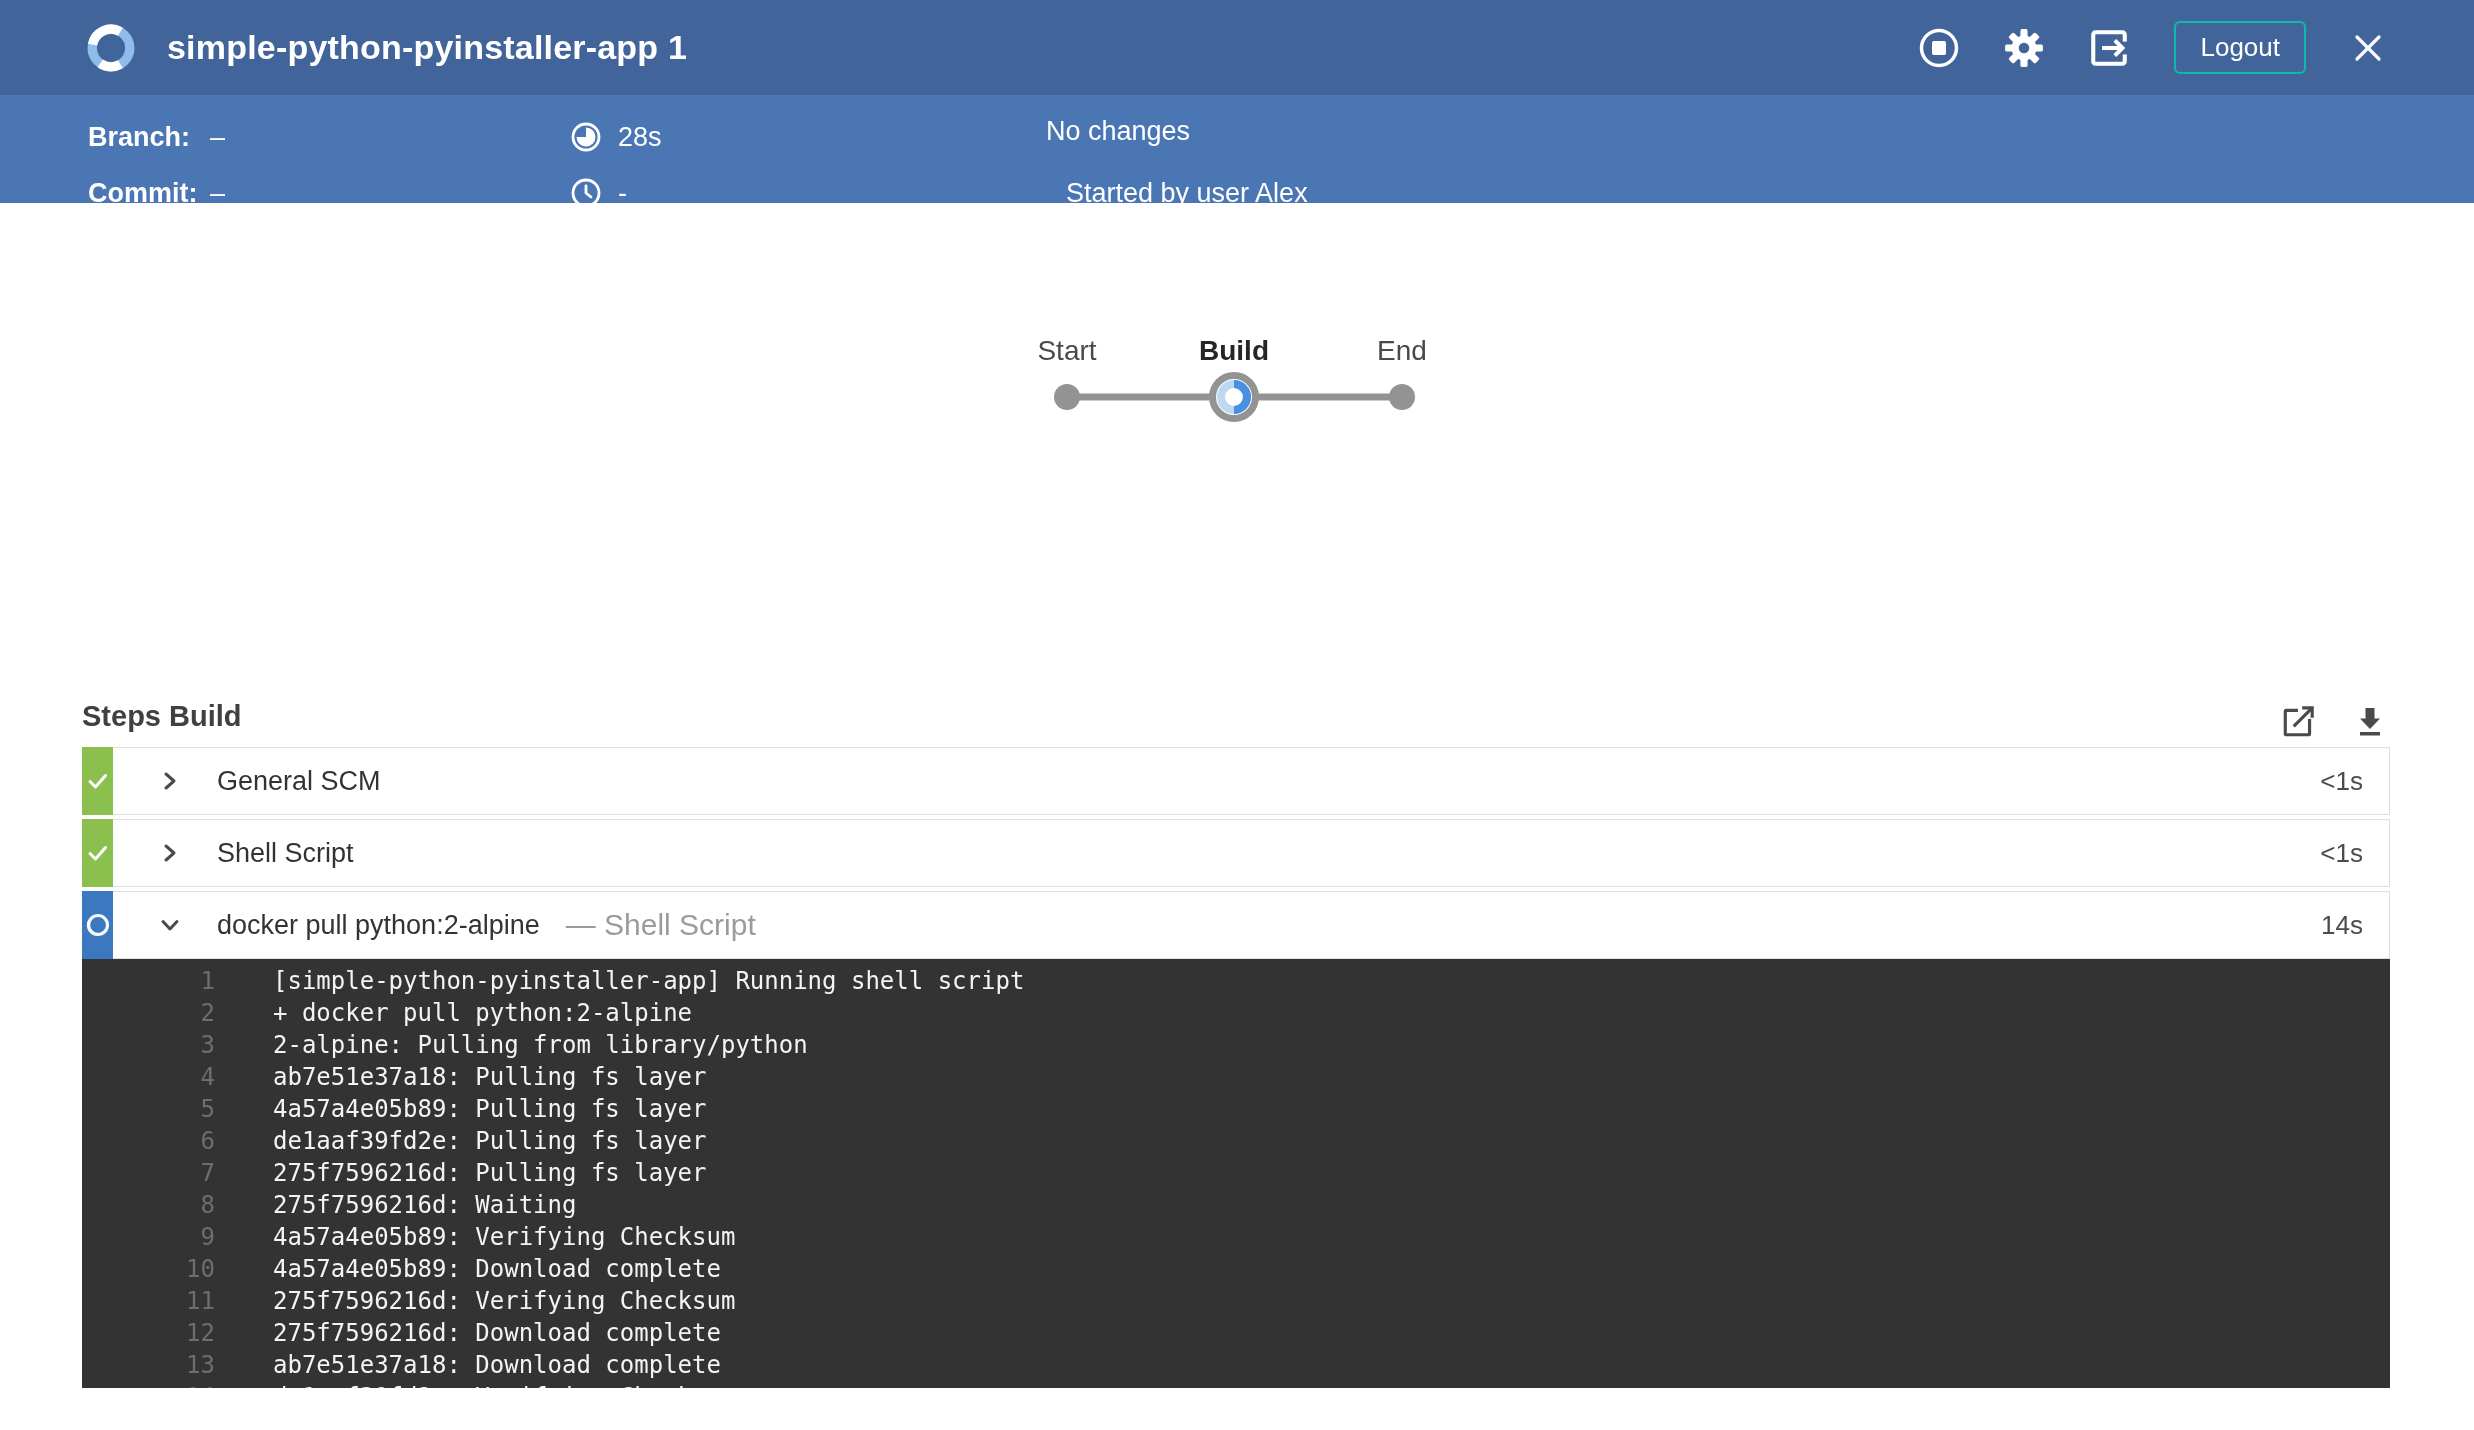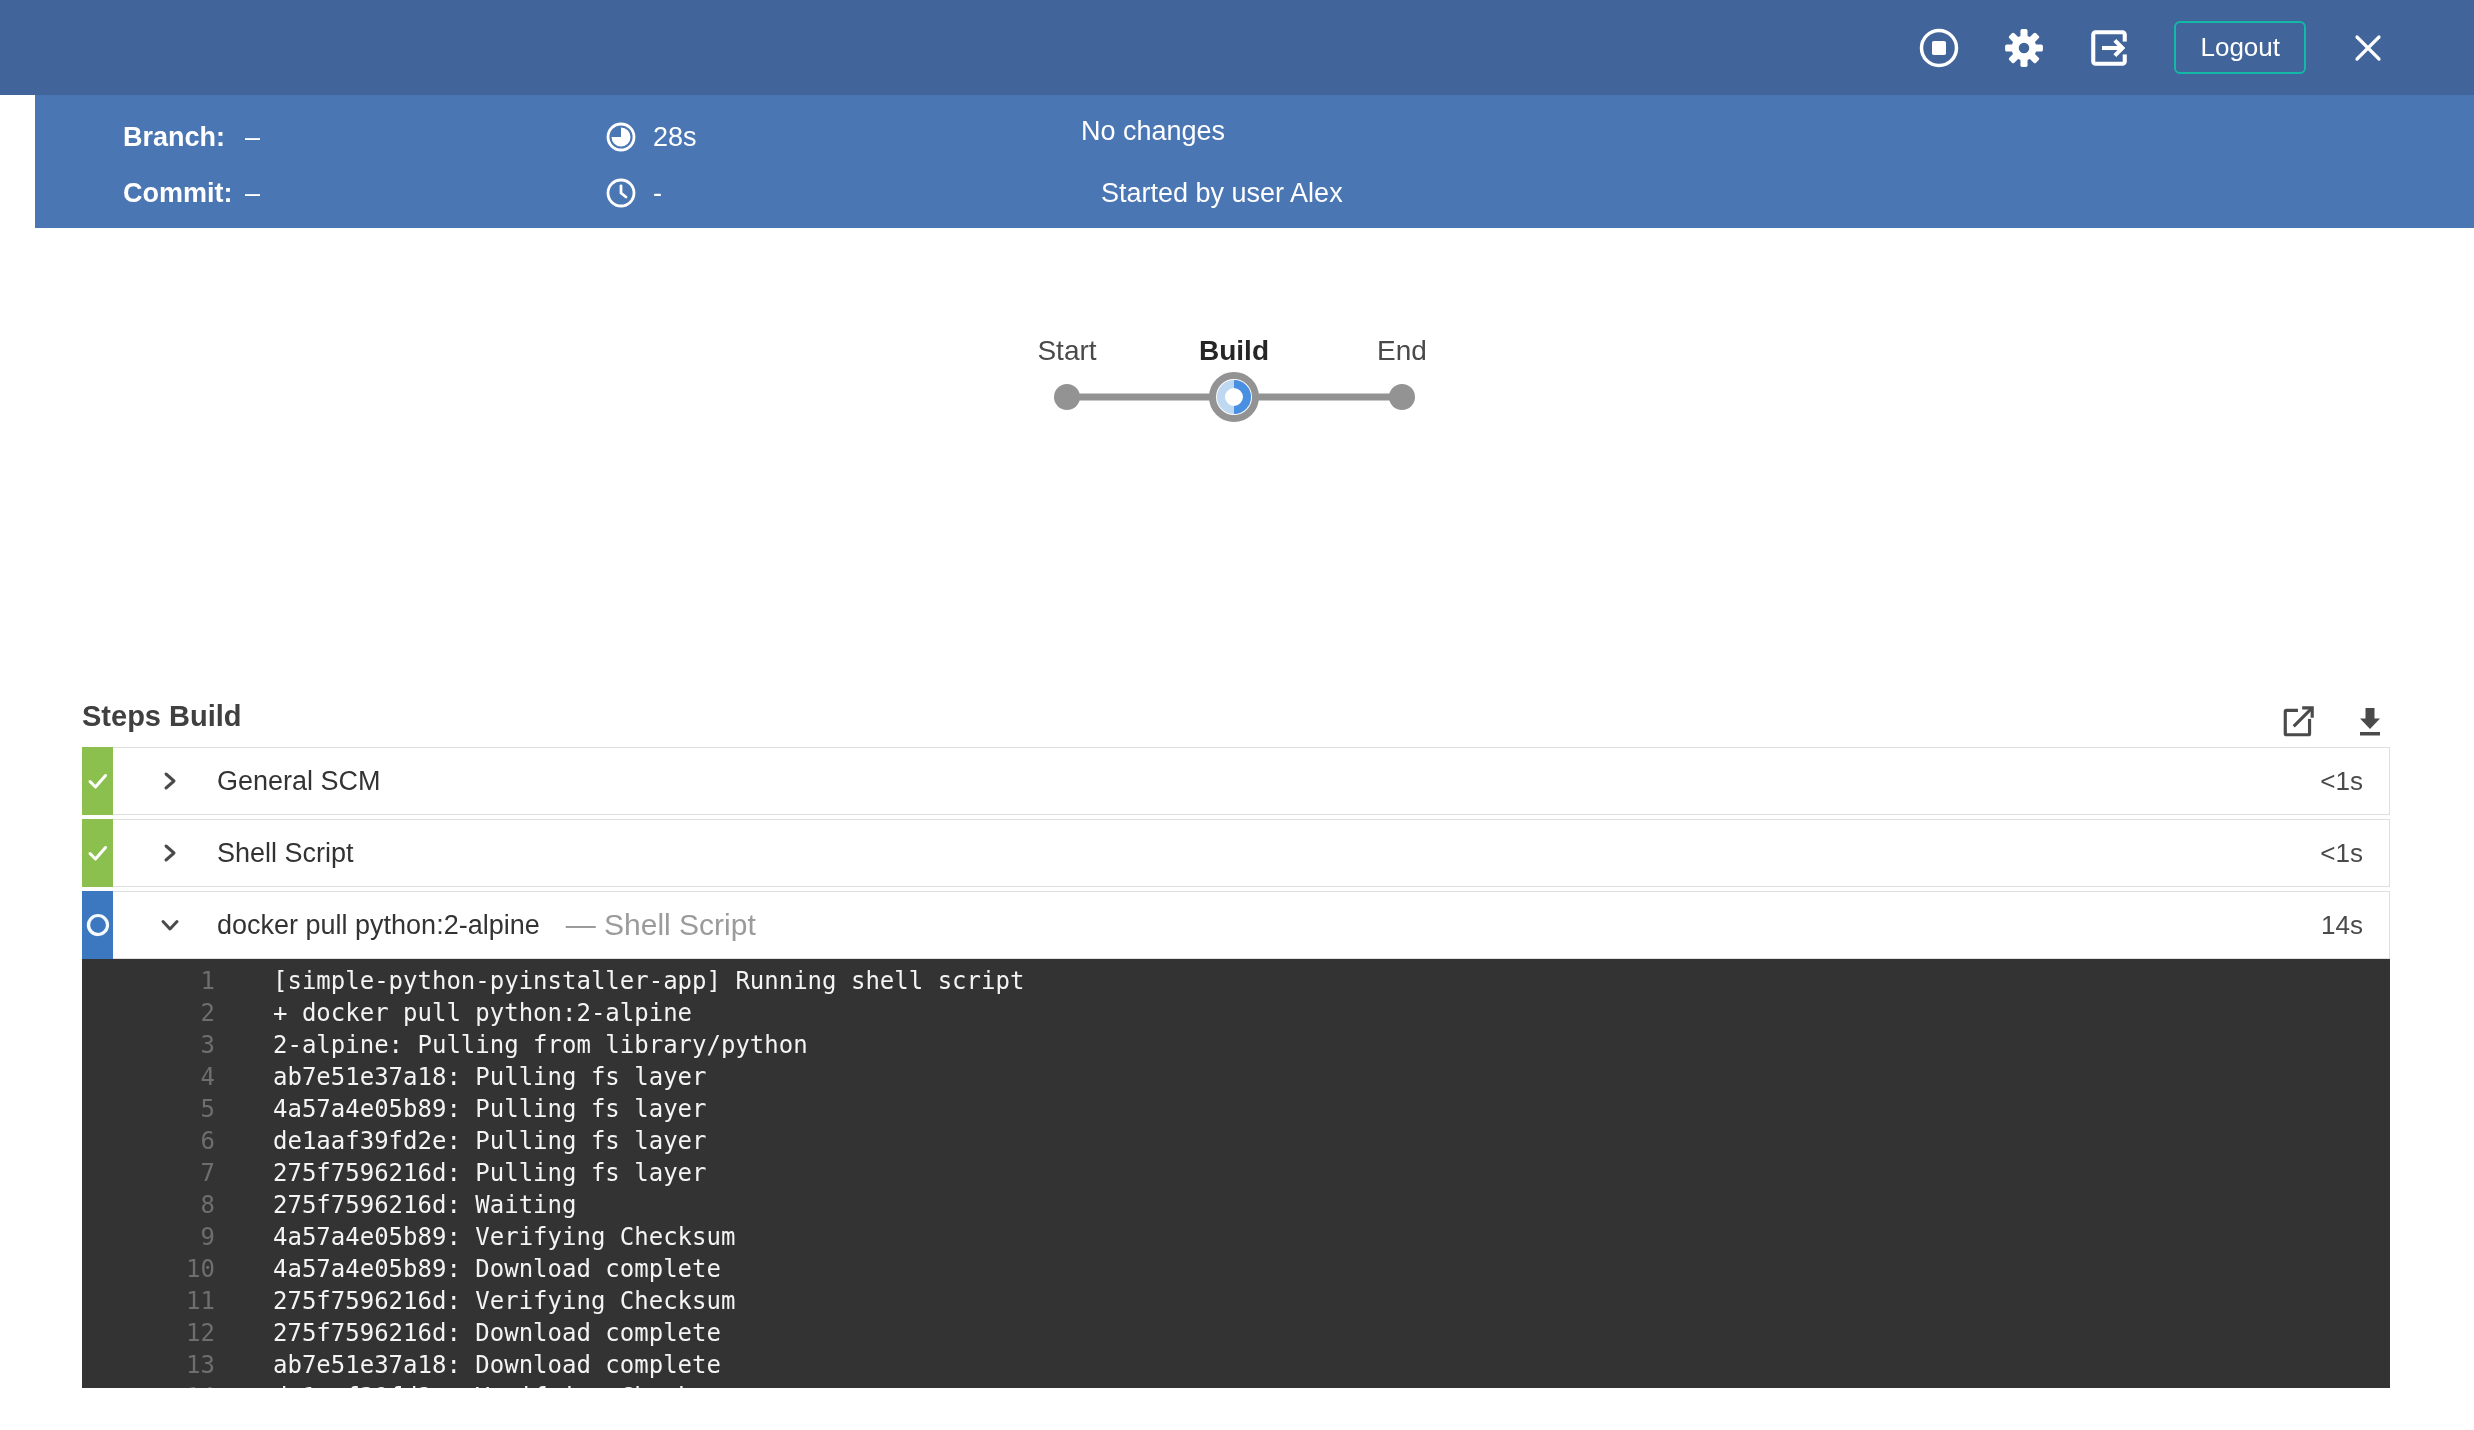--- a/index.html
+++ b/index.html
@@ -14,22 +14,22 @@
   .spacer { flex:1; }
   .tabs { display:flex; height:95px; margin-right:60px; }
   .tab { display:flex; align-items:center; padding:0 32px; color:#fff; font-size:27px; cursor:pointer; }
   .tab.active { background:var(--tab-active,#3A5882); font-weight:bold; }
   .hicons { display:flex; align-items:center; gap:44px; margin-right:88px; }
   .hicon { display:flex; cursor:pointer; }
   .logout-btn { color:#fff; border:2px solid #14b8a6; border-radius:6px; font-size:26px;
     padding:9px 24px; background:transparent; font-family:inherit; cursor:pointer; }
 
   
-  .subheader { height:133px; background:var(--subheader-bg,#4B76B4); position:relative;
-    color:#fff; font-size:27px;margin-left:35px; }
+  .subheader { height:108px; background:var(--subheader-bg,#4B76B4); position:relative;
+    color:#fff; font-size:27px; }
   .sh-item { position:absolute; display:flex; align-items:center; height:36px; }
   .sh-label { font-weight:bold; width:122px; }
   .sh-ico { margin-right:16px; display:flex; }
 
   
   .graph { position:absolute; left:1017px; top:320px; }
   .graph text { font-family:"Liberation Sans", sans-serif; }
 
   
   .steps { position:absolute; left:82px; top:700px; width:2308px; height:688px; overflow:hidden; }
@@ -53,20 +53,28 @@
   .console { background:var(--console-bg,#333333); padding-top:6px;
     font-family:"DejaVu Sans Mono", monospace; font-size:24px; }
   .console-line { display:flex; height:32px; line-height:32px; }
   .console-ln { width:133px; text-align:right; color:#6E6E6E; flex:none; cursor:pointer; }
   .console-text { margin-left:58px; color:#F4F4F4; white-space:pre; }
 </style>
 </head>
 <body>
 
 <div class="header">
+  <div class="brand">
+    <svg class="brand-spinner" width="52" height="52" viewBox="0 0 36 36">
+      <circle cx="18" cy="18" r="13" fill="none" stroke="#8FBCE8" stroke-width="6.5"></circle>
+      <path d="M5.2,15.7 A13,13 0 0 1 24.5,6.74" fill="none" stroke="#fff" stroke-width="6.5"></path>
+      <path d="M24.5,29.26 A13,13 0 0 1 10.55,28.65" fill="none" stroke="#fff" stroke-width="6.5"></path>
+    </svg>
+    <div class="title">simple-python-pyinstaller-app 1</div>
+  </div>
   <div class="spacer"></div>
   <div class="hicons">
     <div class="hicon">
       <svg width="42" height="42" viewBox="0 0 36 36">
         <circle cx="18" cy="18" r="15" fill="none" stroke="#fff" stroke-width="3"></circle>
         <rect x="12" y="12" width="12" height="12" rx="1.5" fill="#fff"></rect>
       </svg>
     </div>
     <div class="hicon">
       <svg width="40" height="40" viewBox="0 0 36 36">

